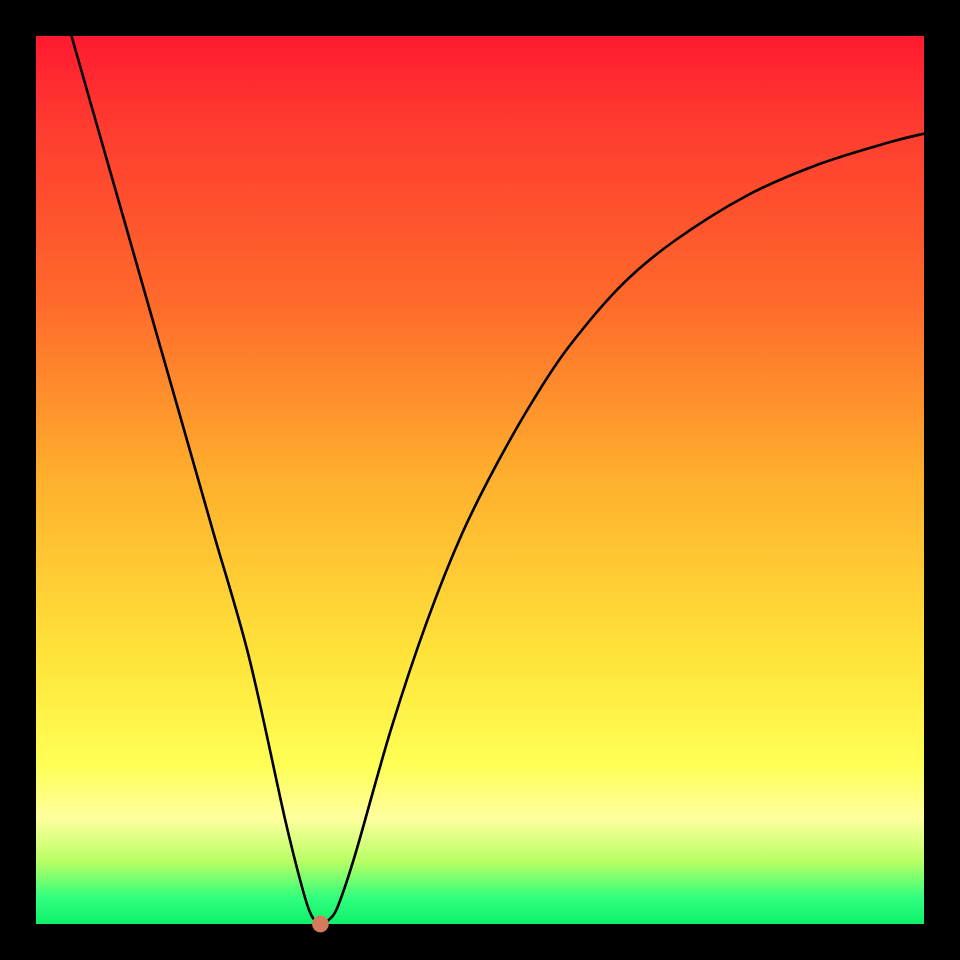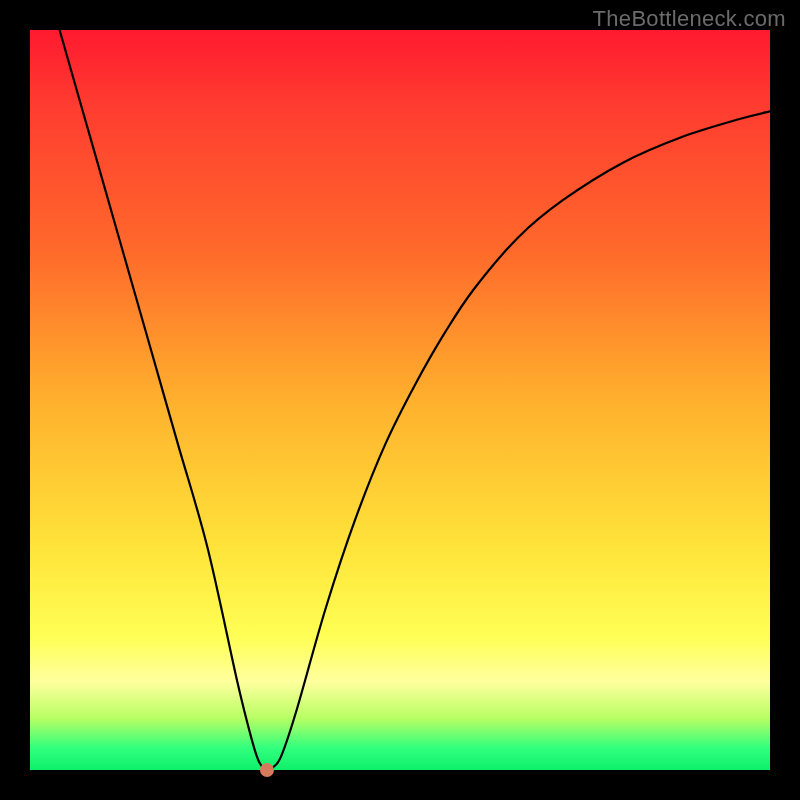--- a/index.html
+++ b/index.html
@@ -66,14 +66,13 @@
 </head>
 <body>
 
 <div class="frame">
   <div class="plot">
     <svg class="curve" viewBox="0 0 740 740" preserveAspectRatio="none">
       <path id="curve-path" fill="none" stroke="#000" stroke-width="2.2" stroke-linejoin="round" stroke-linecap="round" d="M 29.6 0.0 C 34.5 17.3, 49.3 69.1, 59.2 103.6 C 69.1 138.1, 78.9 172.7, 88.8 207.2 C 98.7 241.7, 108.5 276.3, 118.4 310.8 C 128.3 345.3, 138.1 379.9, 148.0 414.4 C 157.9 448.9, 167.7 478.5, 177.6 518.0 C 187.5 557.5, 199.8 619.1, 207.2 651.2 C 214.6 683.3, 218.3 696.8, 222.0 710.4 C 225.7 724.0, 226.9 727.7, 229.4 732.6 C 231.9 737.5, 234.3 739.4, 236.8 740.0 C 239.3 740.6, 241.7 738.8, 244.2 736.3 C 246.7 733.8, 247.9 734.5, 251.6 725.2 C 255.3 716.0, 259.0 705.5, 266.4 680.8 C 273.8 656.1, 286.1 609.3, 296.0 577.2 C 305.9 545.1, 315.7 515.5, 325.6 488.4 C 335.5 461.3, 345.3 436.6, 355.2 414.4 C 365.1 392.2, 374.9 373.7, 384.8 355.2 C 394.7 336.7, 404.5 319.4, 414.4 303.4 C 424.3 287.4, 431.7 275.0, 444.0 259.0 C 456.3 243.0, 473.6 222.0, 488.4 207.2 C 503.2 192.4, 515.5 182.5, 532.8 170.2 C 550.1 157.9, 572.3 143.7, 592.0 133.2 C 611.7 122.7, 631.5 114.7, 651.2 107.3 C 670.9 99.9, 695.6 93.1, 710.4 88.8 C 725.2 84.5, 735.1 82.6, 740.0 81.4"></path>
     </svg>
     <div class="dot" id="marker-dot" style="left: 236.8px; top: 740px; background: rgb(214, 122, 92);"></div>
   </div>
-  <div class="watermark">TheBottleneck.com</div>
 </div>
 
 </body></html>

